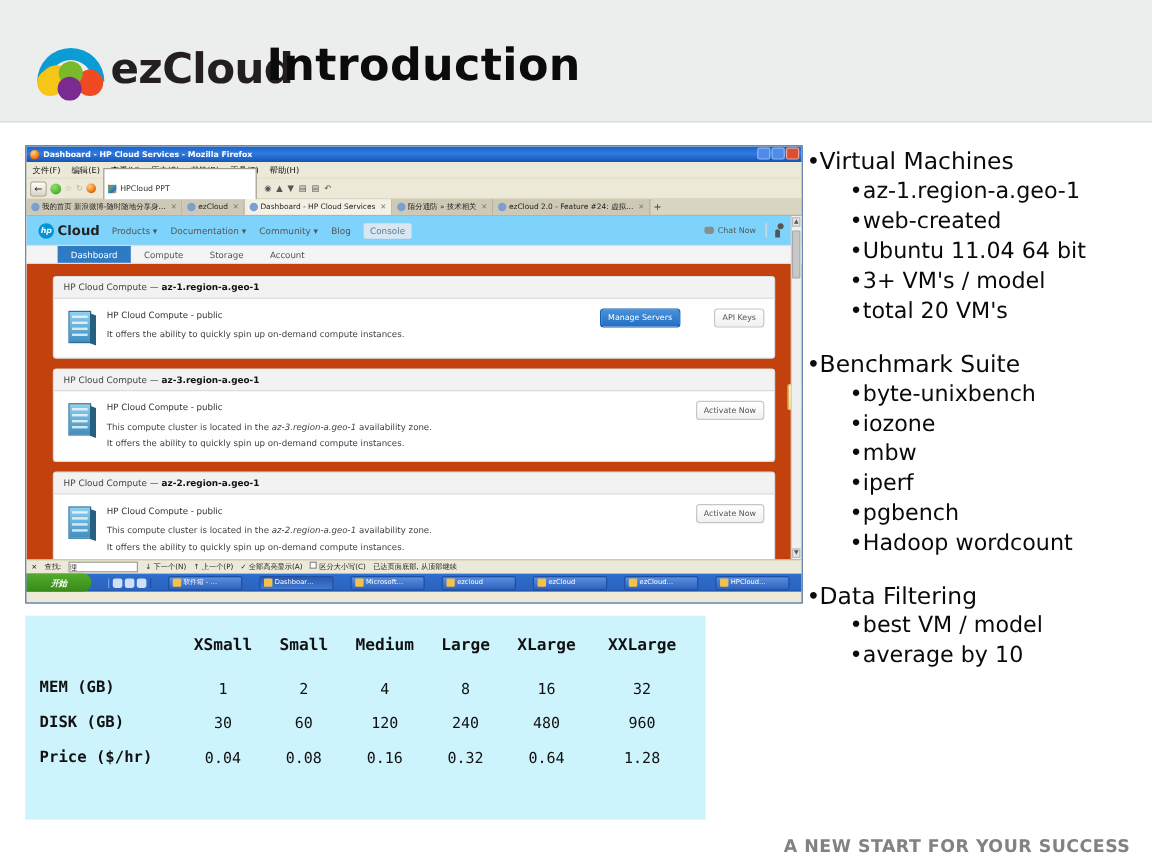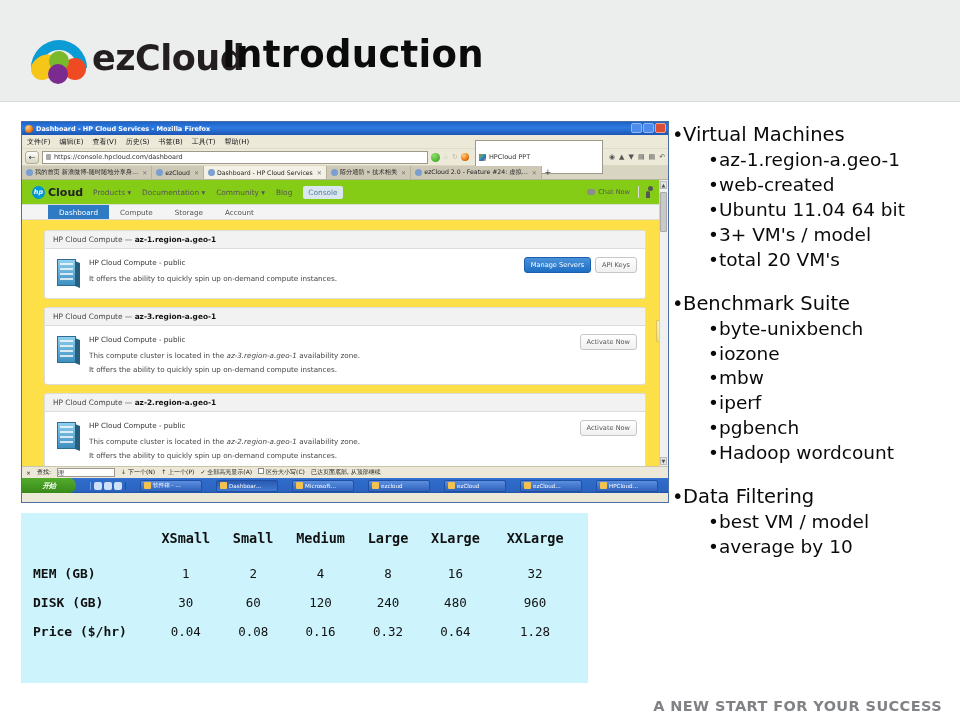--- a/index.html
+++ b/index.html
@@ -112,21 +112,21 @@
     background:#f0f0f0; border-left:1px solid #d4d0c8;
   }
   .bw-scrollthumb {
     position:absolute; right:1px; top:12px; width:7px; height:40px;
     background:#c8c8c8; border:1px solid #aaa; border-radius:1px;
   }
   .bw-scrollarrow { position:absolute; right:1px; width:7px; height:8px; font-size:5px;
                     text-align:center; color:#555; background:#e4e4e4; border:1px solid #bbb;}
 
   .hp-header {
-    height:25px; background:#84cc16; border-bottom:1px solid #dcdcdc;
+    height:25px; background:#7dd3fc; border-bottom:1px solid #dcdcdc;
     display:flex; align-items:center; padding-left:10px; gap:10px;
   }
   .hp-logo { display:flex; align-items:center; gap:3px; }
   .hp-ring {
     width:13px; height:13px; border-radius:50%;
     background:#0096d6; color:#fff; font-size:6.5px; font-style:italic;
     display:flex; align-items:center; justify-content:center; font-weight:bold;
   }
   .hp-logo-text { font-size:11px; font-weight:bold; color:#222; }
   .hp-nav { display:flex; align-items:center; gap:11px; font-size:7.4px; color:#555; }
@@ -143,21 +143,21 @@
   .hp-user i:before { content:""; position:absolute; left:2px; top:-5px;
                width:5px; height:5px; border-radius:50%; background:#555;}
 
   .hp-subnav {
     height:15px; background:#f4f4f4; border-bottom:1px solid #dcdcdc;
     display:flex; align-items:stretch; padding-left:26px; font-size:7.2px;
   }
   .hp-subnav div { display:flex; align-items:center; padding:0 11px; color:#555; }
   .hp-subnav div.active { background:#2e7bc4; color:#fff; }
 
-  .hp-body { padding:10px 22px 0 22px; background:#fde047; }
+  .hp-body { padding:10px 22px 0 22px; background:#c2410c; }
   .hp-card { border:1px solid #dcdcdc; border-radius:3px; margin-bottom:8px; background:#fff; }
   .hp-card-head {
     background:#f2f2f2; border-bottom:1px solid #dcdcdc;
     padding:4px 8px; font-size:7.4px; color:#444;
   }
   .hp-card-head b { color:#111; }
   .hp-card-body { display:flex; padding:7px 8px 8px 8px; gap:8px; position:relative; }
   .srv-icon { width:28px; height:34px; flex:0 0 auto; position:relative; }
   .srv-icon .face {
     position:absolute; left:4px; top:3px; width:19px; height:27px;
@@ -172,21 +172,21 @@
   .srv-icon .side {
     position:absolute; left:22px; top:6px; width:5px; height:25px;
     background:#27607f; transform:skewY(20deg);
   }
   .hp-card-txt { font-size:7.2px; color:#444; line-height:1.85; }
   .hp-card-txt .t1 { color:#333; margin-bottom:3px; }
   .hp-card-txt em { font-style:italic; }
   .hp-btns { position:absolute; right:8px; top:8px; display:flex; gap:4px; }
   .hp-btn {
     font-size:6.6px; padding:3px 6px; border-radius:3px;
-    border:1px solid #c6c6c6; background:linear-gradient(to bottom,#fff,#f0f0f0); color:#555;
+    border:1px solid #c6c6c6; background:linear-gradient(to bottom,#fff,#f0f0f0); color:#555;margin-left:24px;
   }
   .hp-btn.primary {
     background:linear-gradient(to bottom,#4a92da,#1f6fc4); border-color:#1a5fae; color:#fff;
   }
   .side-tab {
     position:absolute; right:0; top:140px; width:12px; height:22px;
     background:linear-gradient(to bottom,#fdf3c0,#f3de7a); border:1px solid #d8c35d;
     border-right:none; border-radius:2px 0 0 2px;
     display:flex; align-items:center; justify-content:center; font-size:7px; color:#8a7420;
   }
@@ -310,24 +310,20 @@
     <span>编辑(E)</span>
     <span>查看(V)</span>
     <span>历史(S)</span>
     <span>书签(B)</span>
     <span>工具(T)</span>
     <span>帮助(H)</span>
   </div>
 
   <div class="bw-navbar">
     <span class="bw-back">←</span>
-    <span class="bw-urlbox">
-      <span class="bw-lock"></span>
-      <span>https://console.hpcloud.com/dashboard</span>
-    </span>
     <span class="bw-go"></span>
     <span class="bw-star">☆</span>
     <span class="bw-star">↻</span>
     <span class="bw-ffav"></span>
     <span class="bw-searchbox">
       <span class="bw-sicon"></span>
       <span>HPCloud PPT</span>
     </span>
     <span class="bw-toolicons">
       <span>◉</span>

